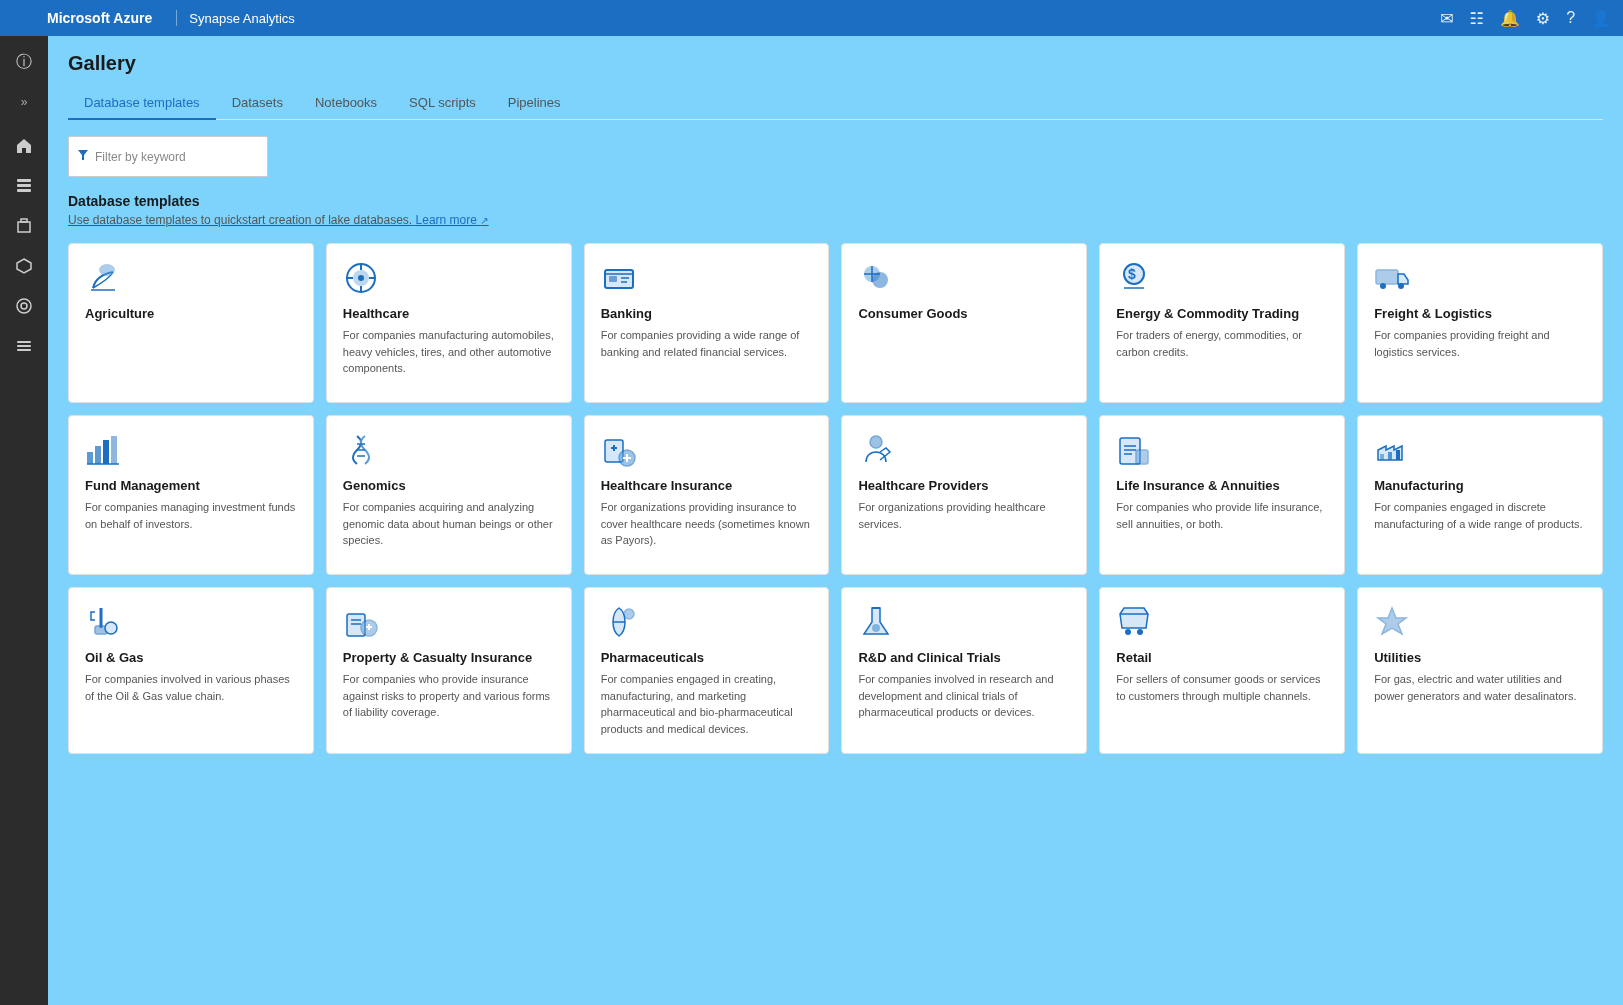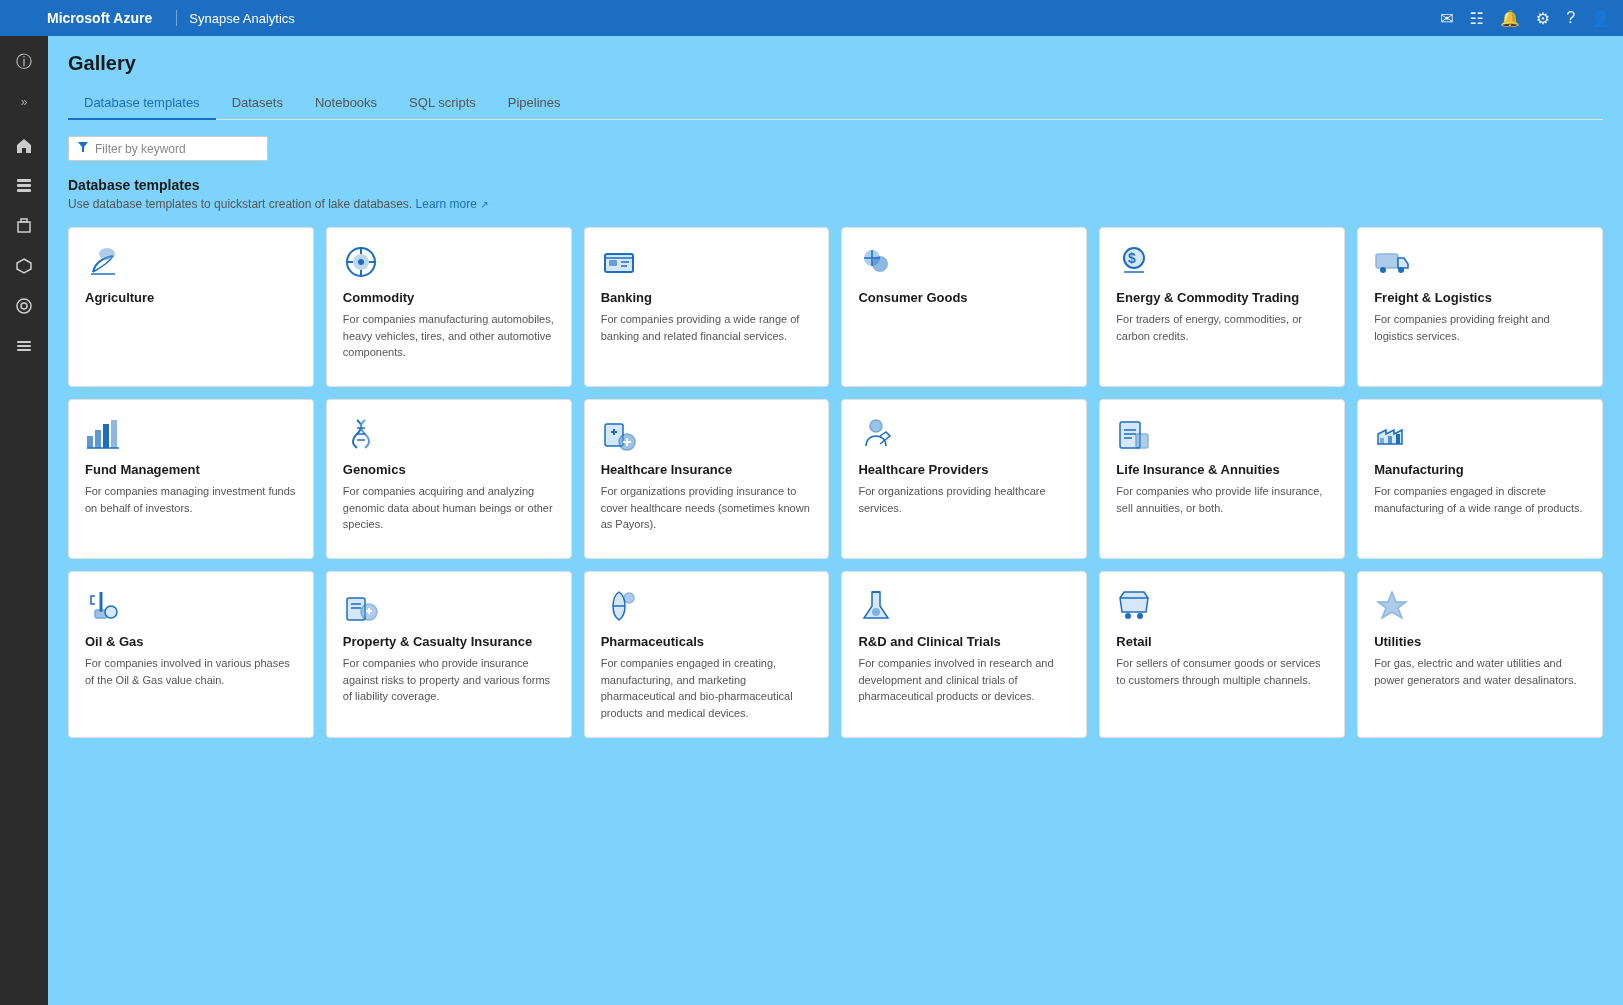--- a/index.html
+++ b/index.html
@@ -84,32 +84,32 @@
       font-weight: 500;
     }
 
     
     .filter-bar { margin-bottom: 16px; }
     .filter-input {
       display: flex;
       align-items: center;
       border: 1px solid #ccc;
       border-radius: 2px;
-      padding: 4px 8px;
+      padding: 12px 8px;
       width: 200px;
       font-size: 12px;
       color: #555;
       cursor: text;
       background: white;
     }
     .filter-icon { color: #1b6ec2; margin-right: 6px; font-size: 12px; }
 
     
     .section-title { font-size: 14px; font-weight: 600; color: #1a1a1a; margin-bottom: 4px; }
-    .section-desc { font-size: 12px; color: #555; margin-bottom: 16px; }
+    .section-desc { font-size: 12px; color: #555; margin-bottom: 16px; text-decoration: underline; }
     .section-desc a { color: #1b6ec2; text-decoration: none; }
 
     
     .cards-grid {
       display: grid;
       grid-template-columns: repeat(6, 1fr);
       gap: 12px;
       margin-bottom: 12px;
     }
 
@@ -252,21 +252,21 @@
           <svg viewBox="0 0 36 36" fill="none" xmlns="http://www.w3.org/2000/svg">
             <circle cx="18" cy="18" r="14" stroke="#1b6ec2" stroke-width="2" fill="none"></circle>
             <circle cx="18" cy="18" r="8" fill="#5b9bd5" opacity="0.4"></circle>
             <circle cx="18" cy="18" r="3" fill="#1b6ec2"></circle>
             <line x1="18" y1="4" x2="18" y2="10" stroke="#1b6ec2" stroke-width="2"></line>
             <line x1="18" y1="26" x2="18" y2="32" stroke="#1b6ec2" stroke-width="2"></line>
             <line x1="4" y1="18" x2="10" y2="18" stroke="#1b6ec2" stroke-width="2"></line>
             <line x1="26" y1="18" x2="32" y2="18" stroke="#1b6ec2" stroke-width="2"></line>
           </svg>
         </div>
-        <div class="card-title">Commodity</div>
+        <div class="card-title">Healthcare</div>
         <div class="card-desc">For companies manufacturing automobiles, heavy vehicles, tires, and other automotive components.</div>
       </div>
 
       <div class="card">
         <div class="card-icon">
           <svg viewBox="0 0 36 36" fill="none" xmlns="http://www.w3.org/2000/svg">
             <rect x="4" y="10" width="28" height="18" rx="2" stroke="#1b6ec2" stroke-width="2" fill="#d6e8f7"></rect>
             <rect x="8" y="16" width="8" height="6" rx="1" fill="#1b6ec2" opacity="0.6"></rect>
             <line x1="20" y1="18" x2="28" y2="18" stroke="#1b6ec2" stroke-width="1.5"></line>
             <line x1="20" y1="22" x2="26" y2="22" stroke="#1b6ec2" stroke-width="1.5"></line>

